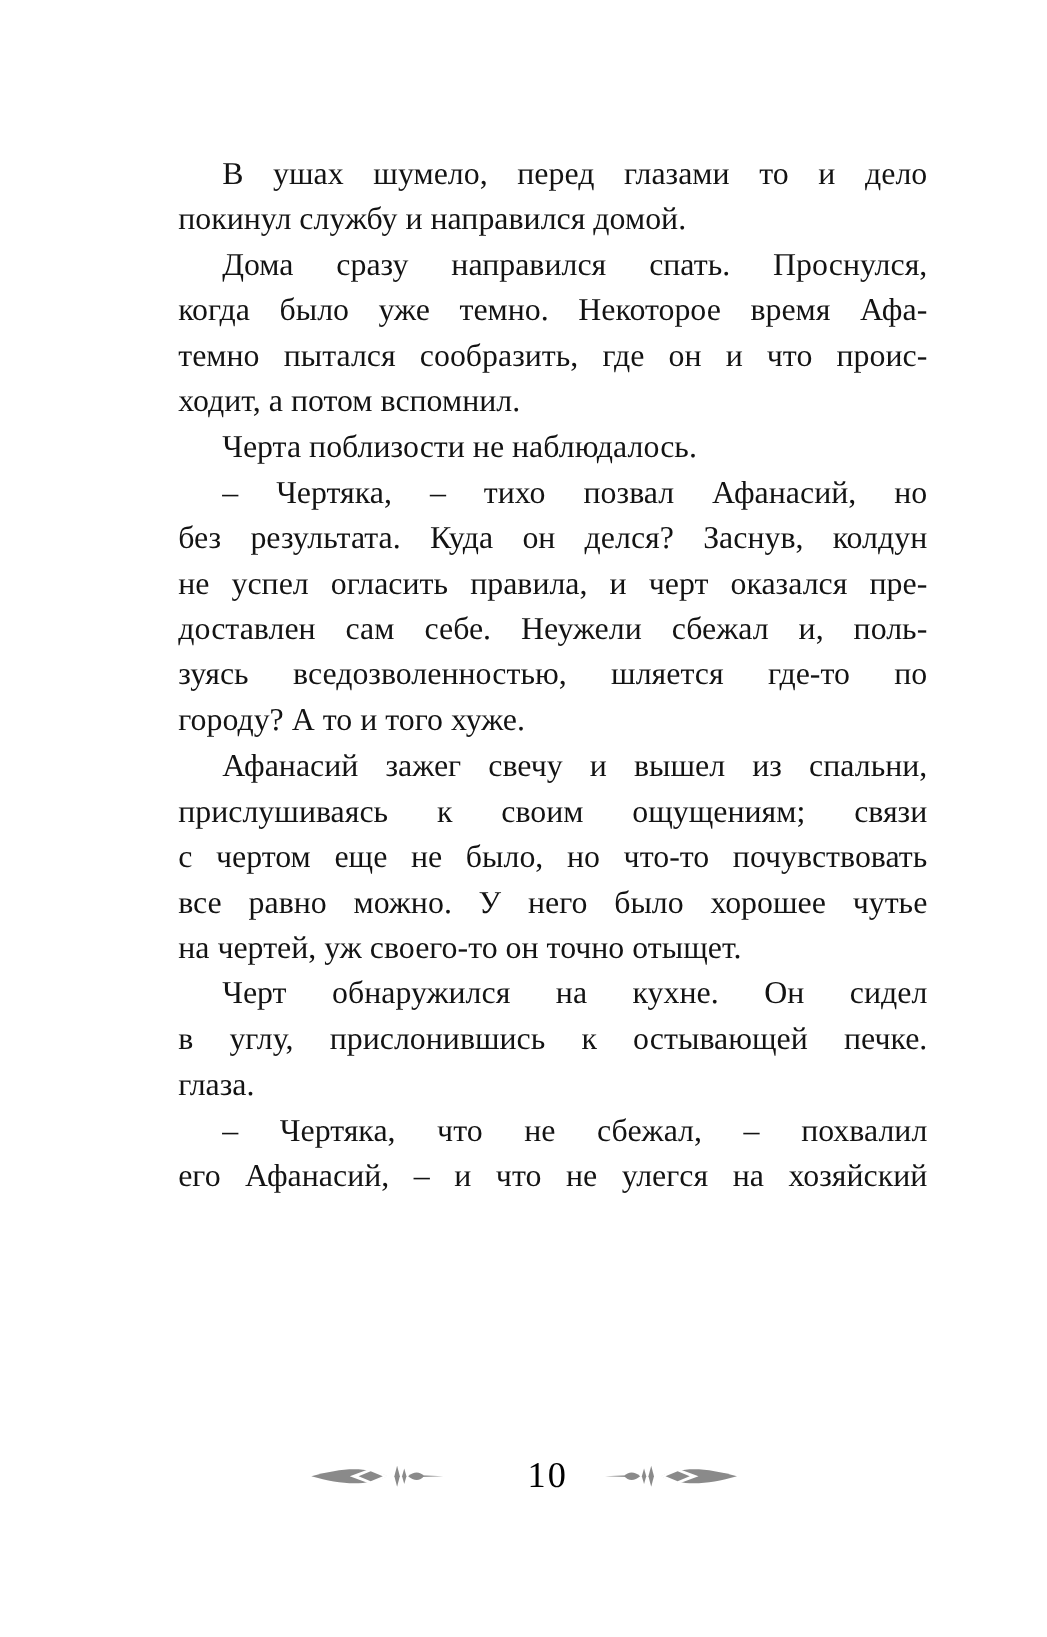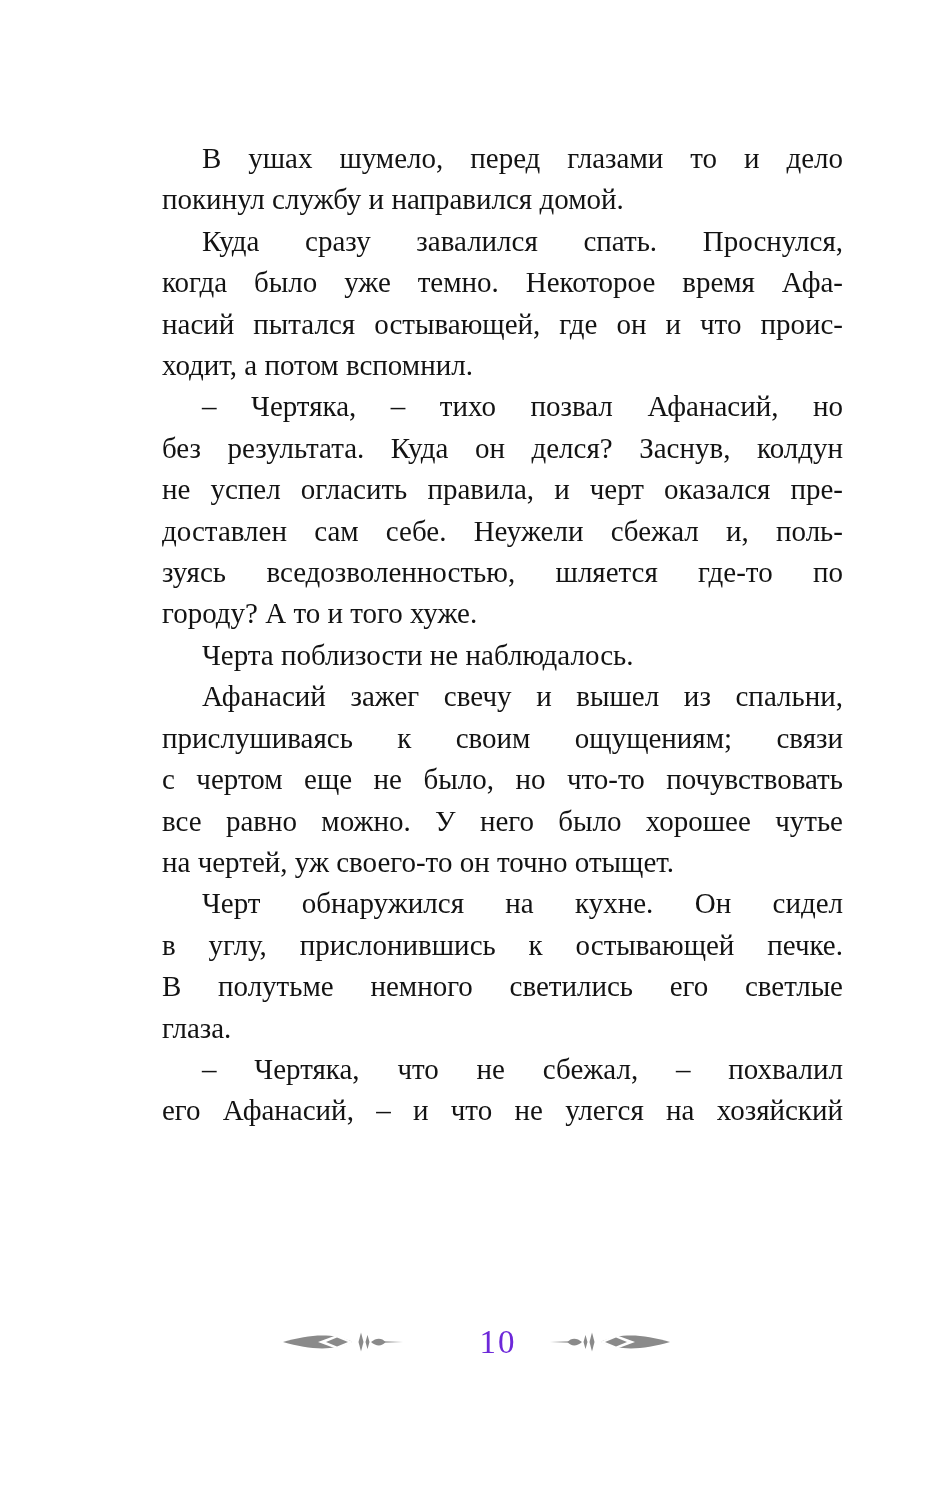--- a/index.html
+++ b/index.html
@@ -43,66 +43,65 @@
     width: 952px;
     height: 44px;
     display: flex;
     align-items: center;
     justify-content: center;
     gap: 22px;
   }
   .page-number {
     font-size: 33px;
     line-height: 1;
-    color: #6d28d9;
+    color: #000000;
     letter-spacing: 2px;
     margin-left: 44px;
   }
   .ornament { display: block; height: 26px; }
   .ornament svg { display: block; }
   .ornament.right { transform: scaleX(-1); }
 </style>
 </head>
 <body>
 
 <div class="book-page">
 
   <div class="text-block" id="text-block">
       <div class="paragraph">
         <div class="line first">В ушах шумело, перед глазами то и дело</div>
         <div class="line end">покинул службу и направился домой.</div>
       </div>
       <div class="paragraph">
-        <div class="line first">Куда сразу завалился спать. Проснулся,</div>
+        <div class="line first">Дома сразу направился спать. Проснулся,</div>
         <div class="line">когда было уже темно. Некоторое время Афа-</div>
-        <div class="line">насий пытался остывающей, где он и что проис-</div>
+        <div class="line">темно пытался сообразить, где он и что проис-</div>
         <div class="line end">ходит, а потом вспомнил.</div>
+      </div>
+      <div class="paragraph">
+        <div class="line first end">Черта поблизости не наблюдалось.</div>
       </div>
       <div class="paragraph">
         <div class="line first">– Чертяка, – тихо позвал Афанасий, но</div>
         <div class="line">без результата. Куда он делся? Заснув, колдун</div>
         <div class="line">не успел огласить правила, и черт оказался пре-</div>
         <div class="line">доставлен сам себе. Неужели сбежал и, поль-</div>
         <div class="line">зуясь вседозволенностью, шляется где-то по</div>
         <div class="line end">городу? А то и того хуже.</div>
-      </div>
-      <div class="paragraph">
-        <div class="line first end">Черта поблизости не наблюдалось.</div>
       </div>
       <div class="paragraph">
         <div class="line first">Афанасий зажег свечу и вышел из спальни,</div>
         <div class="line">прислушиваясь к своим ощущениям; связи</div>
         <div class="line">с чертом еще не было, но что-то почувствовать</div>
         <div class="line">все равно можно. У него было хорошее чутье</div>
         <div class="line end">на чертей, уж своего-то он точно отыщет.</div>
       </div>
       <div class="paragraph">
         <div class="line first">Черт обнаружился на кухне. Он сидел</div>
         <div class="line">в углу, прислонившись к остывающей печке.</div>
-        <div class="line">В полутьме немного светились его светлые</div>
         <div class="line end">глаза.</div>
       </div>
       <div class="paragraph">
         <div class="line first">– Чертяка, что не сбежал, – похвалил</div>
         <div class="line">его Афанасий, – и что не улегся на хозяйский</div>
       </div>
     </div>
 
   <div class="page-footer">
     <span class="ornament left">

